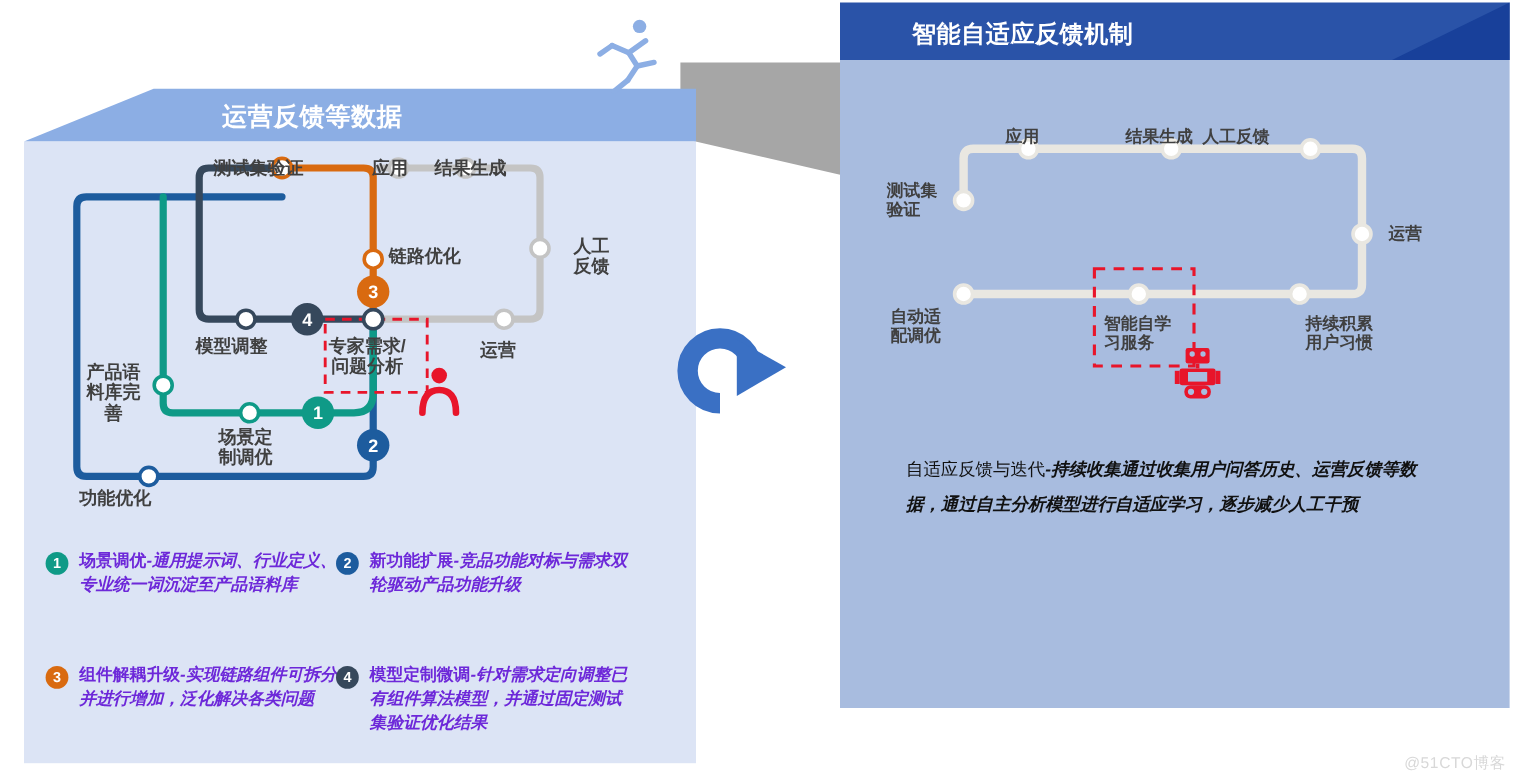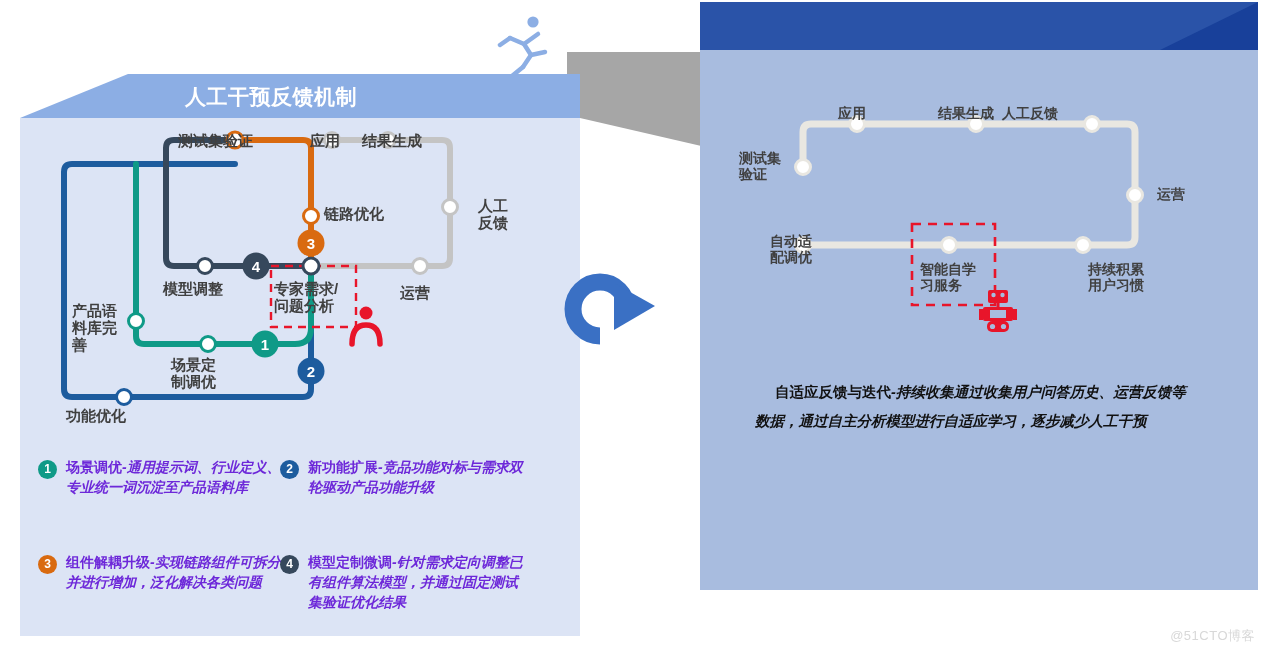--- a/index.html
+++ b/index.html
@@ -6,21 +6,21 @@
   html,body{margin:0;padding:0;}
   body{
     width:1265px;height:653px;background:#ffffff;position:relative;overflow:hidden;
     font-family:"Liberation Sans","DejaVu Sans",sans-serif;
   }
   .stage{position:absolute;left:0;top:0;width:1265px;height:653px;}
   svg.layer{position:absolute;left:0;top:0;width:1265px;height:653px;}
 
   
   .lbl{position:absolute;font-weight:bold;color:#404040;line-height:1.12;white-space:pre-line;}
-  .stn{font-size:15px;}
+  .stn{font-size:15px;text-align:center;}
   .stn-r{font-size:14px;}
 
   .panel-title{
     position:absolute;color:#ffffff;font-weight:bold;letter-spacing:.5px;
   }
   #left-title{font-size:21px;left:185px;top:83px;}
   #right-title{font-size:20px;left:760px;top:15px;}
 
   
   .legend-item{position:absolute;width:250px;}
@@ -32,21 +32,21 @@
     position:absolute;left:28px;top:0;width:222px;font-size:14px;line-height:1.42;color:#6d28d9;
   }
   .legend-text b{font-weight:bold;font-style:normal;}
   .legend-text i{font-style:italic;font-weight:bold;}
 
   
   #right-para{
     position:absolute;left:755px;top:378px;width:442px;font-size:14.5px;
     line-height:2.0;color:#111;
   }
-  #right-para b{font-weight:bold;font-style:normal;margin-left:20px;}
+  #right-para b{font-weight:normal;font-style:normal;}
   #right-para i{font-style:italic;font-weight:bold;text-align:center;}
 
   #watermark{
     position:absolute;right:10px;bottom:8px;color:#d8d8d8;font-size:13px;
     letter-spacing:.5px;
   }
 </style>
 </head>
 <body>
 
@@ -151,46 +151,47 @@
       <path d="M531,55 L545,52" fill="none"></path>
       <path d="M523,67 L512,76" fill="none"></path>
     </g>
 
     <g>
       <path d="M600,336 A27,27 0 1 1 627,309 L627,309" fill="none" stroke="#3a70c4" stroke-width="17" stroke-linecap="butt"></path>
       <polygon points="614,283 614,330 655,306" fill="#3a70c4"></polygon>
     </g>
   </svg>
 
-  <div class="panel-title" id="left-title">人工干预反馈机制</div>
+  <div class="panel-title" id="left-title">运营反馈等数据</div>
+  <div class="panel-title" id="right-title">智能自适应反馈机制</div>
 
   <div class="lbl stn" style="left:178px;top:133px;">测试集验证</div>
   <div class="lbl stn" style="left:310px;top:133px;">应用</div>
   <div class="lbl stn" style="left:362px;top:133px;">结果生成</div>
   <div class="lbl stn" style="left:324px;top:206px;">链路优化</div>
   <div class="lbl stn" style="left:466px;top:198px;margin-left:12px;">人工
 反馈</div>
   <div class="lbl stn" style="left:163px;top:281px;">模型调整</div>
   <div class="lbl stn" style="left:274px;top:281px;">专家需求/
 问题分析</div>
   <div class="lbl stn" style="left:400px;top:285px;">运营</div>
   <div class="lbl stn" style="left:72px;top:303px;">产品语
 料库完
 善</div>
-  <div class="lbl stn" style="left:171px;top:357px;">场景定
+  <div class="lbl stn" style="left:182px;top:357px;">场景定
 制调优</div>
   <div class="lbl stn" style="left:66px;top:408px;">功能优化</div>
 
   <div class="lbl stn-r" style="left:838px;top:106px;">应用</div>
   <div class="lbl stn-r" style="left:938px;top:106px;">结果生成</div>
   <div class="lbl stn-r" style="left:1002px;top:106px;">人工反馈</div>
   <div class="lbl stn-r" style="left:739px;top:151px;">测试集
 验证</div>
   <div class="lbl stn-r" style="left:1157px;top:187px;">运营</div>
-  <div class="lbl stn-r" style="left:742px;top:234px;margin-left:28px;">自动适
+  <div class="lbl stn-r" style="left:742px;top:256px;">自动适
 配调优</div>
   <div class="lbl stn-r" style="left:920px;top:262px;">智能自学
 习服务</div>
   <div class="lbl stn-r" style="left:1088px;top:262px;">持续积累
 用户习惯</div>
 
   <div class="legend-item" style="left:38px;top:458px;">
     <div class="legend-badge" style="background: rgb(15, 154, 135);">1</div>
     <div class="legend-text">
       <b>场景调优</b><i>-通用提示词、行业定义、专业统一词沉淀至产品语料库</i>

